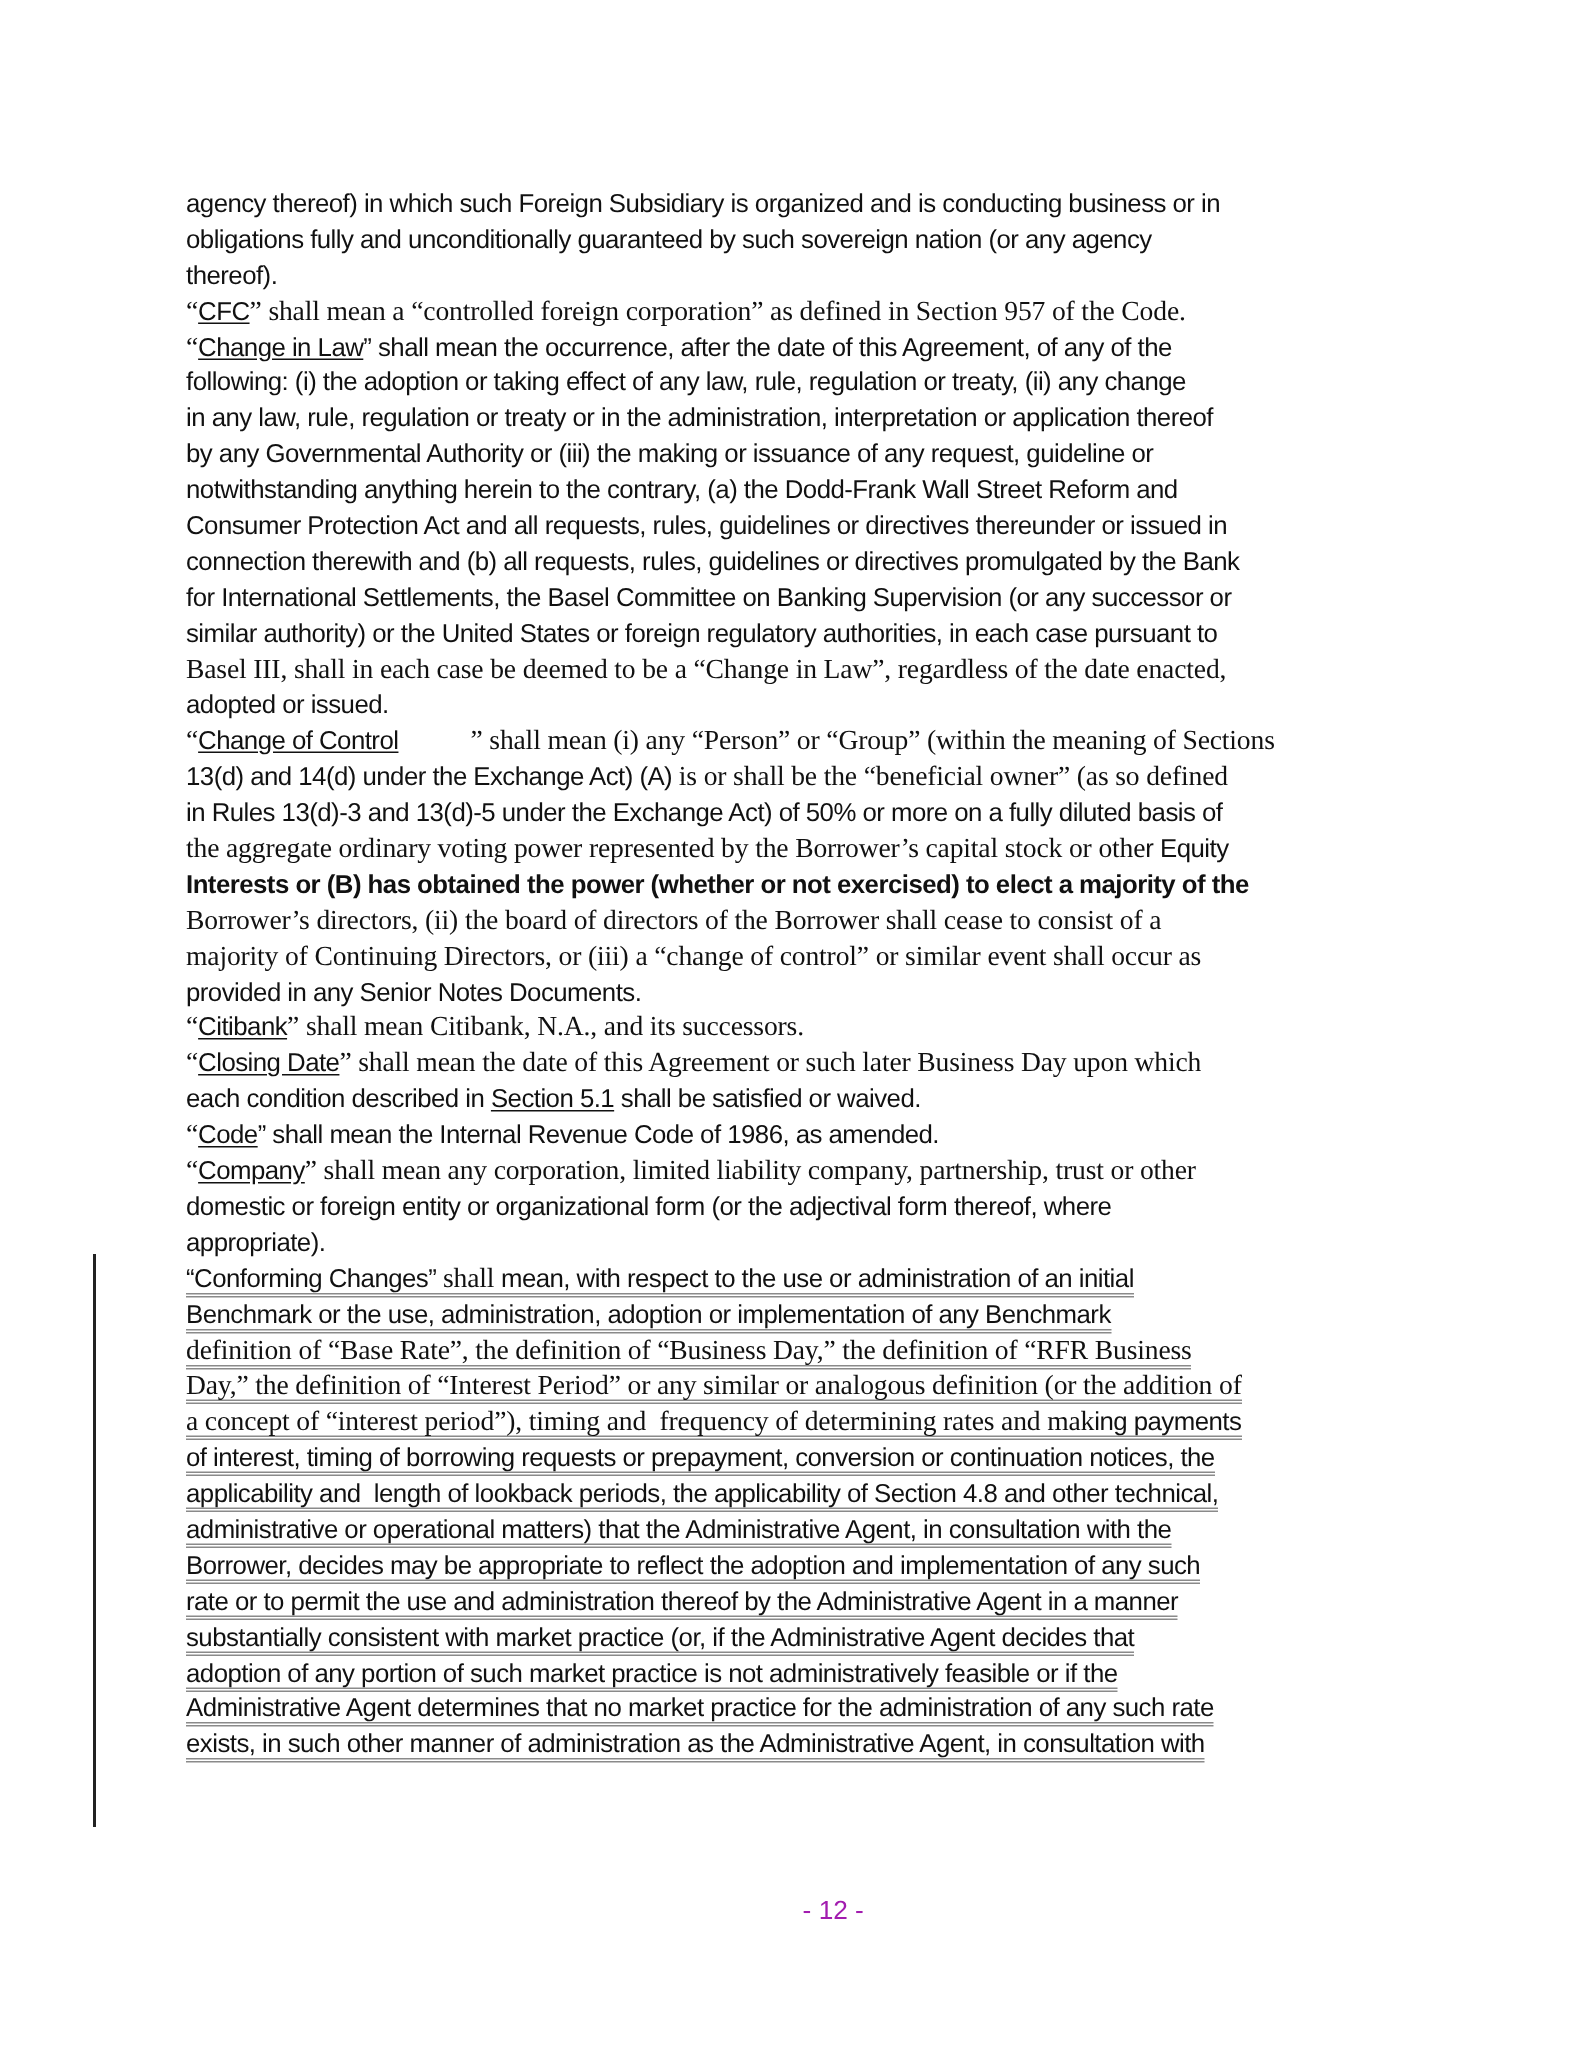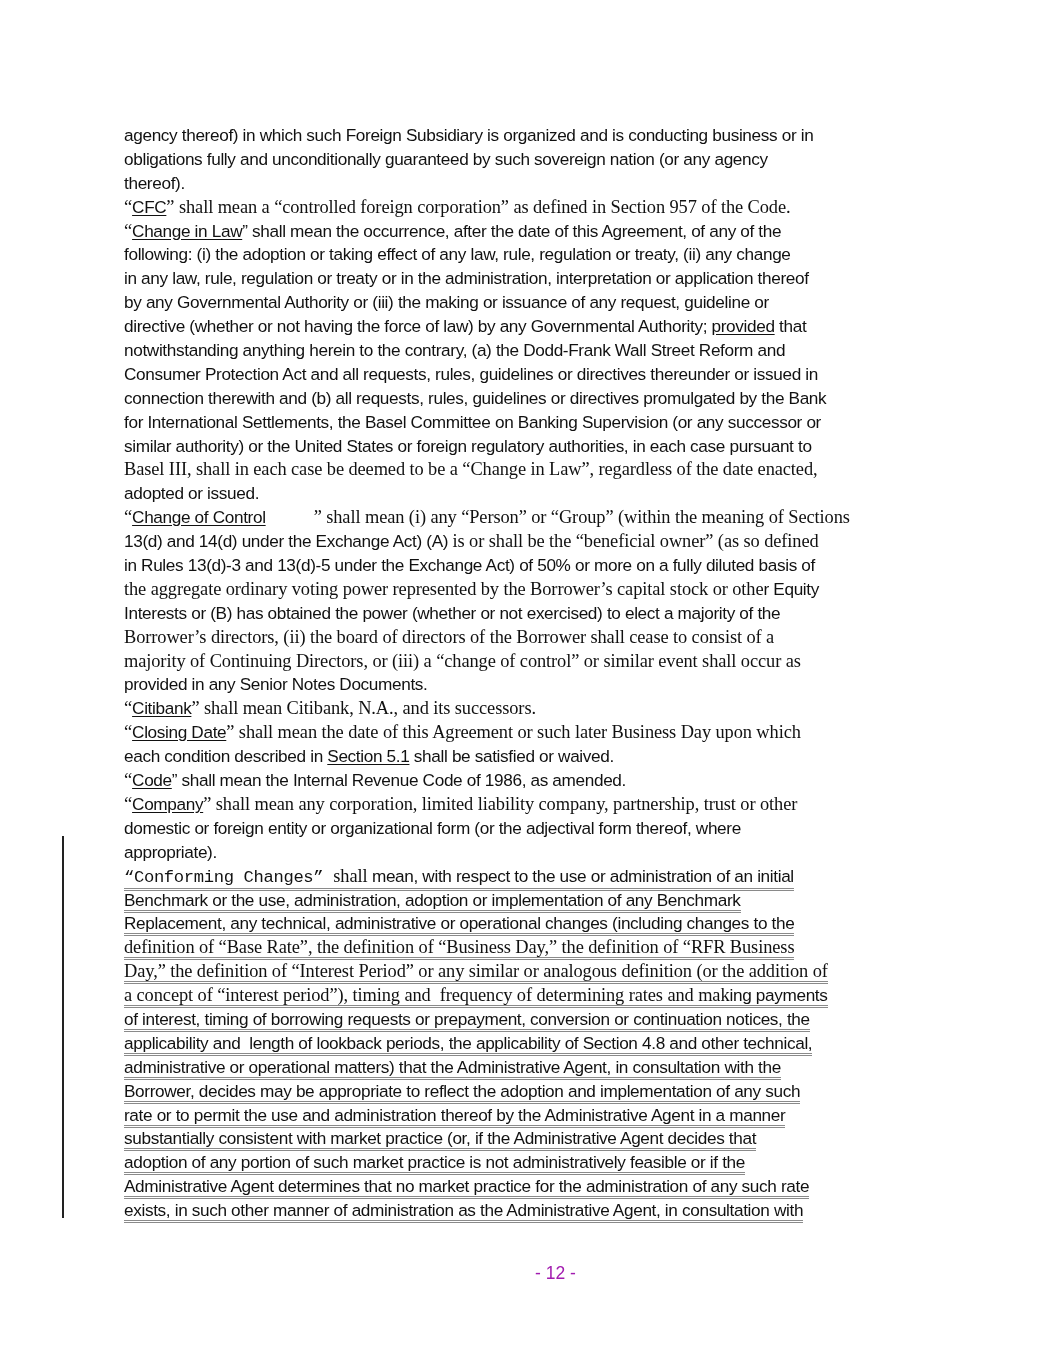--- a/index.html
+++ b/index.html
@@ -22,46 +22,44 @@
   <div class="change-bar"></div>
   <div class="body-text" id="body-text">
       <div class="line"><span><span class="seg-sans" style="white-space: pre;">agency thereof) in which such Foreign Subsidiary is organized and is conducting business or in</span></span></div>
       <div class="line"><span><span class="seg-sans" style="white-space: pre;">obligations fully and unconditionally guaranteed by such sovereign nation (or any agency</span></span></div>
       <div class="line"><span><span class="seg-sans" style="white-space: pre;">thereof).</span></span></div>
       <div class="line"><span><span class="seg-serif" style="white-space: pre;">“</span><span class="seg-sans u-line" style="white-space: pre;">CFC</span><span class="seg-serif" style="white-space: pre;">” shall mean a “controlled foreign corporation” as defined in Section 957 of the Code.</span></span></div>
       <div class="line"><span><span class="seg-serif" style="white-space: pre;">“</span><span class="seg-sans u-line" style="white-space: pre;">Change in Law</span><span class="seg-sans" style="white-space: pre;">” shall mean the occurrence, after the date of this Agreement, of any of the</span></span></div>
       <div class="line"><span><span class="seg-sans" style="white-space: pre;">following: (i) the adoption or taking effect of any law, rule, regulation or treaty, (ii) any change</span></span></div>
       <div class="line"><span><span class="seg-sans" style="white-space: pre;">in any law, rule, regulation or treaty or in the administration, interpretation or application thereof</span></span></div>
       <div class="line"><span><span class="seg-sans" style="white-space: pre;">by any Governmental Authority or (iii) the making or issuance of any request, guideline or</span></span></div>
-      <div class="line"><span><span class="seg-sans" style="white-space: pre;">directive (whether or not having the force of law) by any Governmental Authority; </span><span class="seg-sans u-line" style="white-space: pre;">provided</span><span class="seg-sans" style="white-space: pre;"> that</span></span></div>
       <div class="line"><span><span class="seg-sans" style="white-space: pre;">notwithstanding anything herein to the contrary, (a) the Dodd-Frank Wall Street Reform and</span></span></div>
       <div class="line"><span><span class="seg-sans" style="white-space: pre;">Consumer Protection Act and all requests, rules, guidelines or directives thereunder or issued in</span></span></div>
       <div class="line"><span><span class="seg-sans" style="white-space: pre; margin-top: 43px;">connection therewith and (b) all requests, rules, guidelines or directives promulgated by the Bank</span></span></div>
       <div class="line"><span><span class="seg-sans" style="white-space: pre;">for International Settlements, the Basel Committee on Banking Supervision (or any successor or</span></span></div>
       <div class="line"><span><span class="seg-sans" style="white-space: pre;">similar authority) or the United States or foreign regulatory authorities, in each case pursuant to</span></span></div>
       <div class="line"><span><span class="seg-serif" style="white-space: pre;">Basel III, shall in each case be deemed to be a “Change in Law”, regardless of the date enacted,</span></span></div>
       <div class="line"><span><span class="seg-sans" style="white-space: pre;">adopted or issued.</span></span></div>
       <div class="line"><span><span class="seg-serif" style="white-space: pre;">“</span><span class="seg-sans u-line" style="white-space: pre;">Change of Control</span><span class="seg-serif" style="white-space: pre; margin-left: 48px;">” shall mean (i) any “Person” or “Group” (within the meaning of Sections</span></span></div>
       <div class="line"><span><span class="seg-sans" style="white-space: pre;">13(d) and 14(d) under the Exchange Act) (A) </span><span class="seg-serif" style="white-space: pre;">is or shall be the “beneficial owner” (as so defined</span></span></div>
       <div class="line"><span><span class="seg-sans" style="white-space: pre;">in Rules 13(d)-3 and 13(d)-5 under the Exchange Act) of 50% or more on a fully diluted basis of</span></span></div>
       <div class="line"><span><span class="seg-serif" style="white-space: pre;">the aggregate ordinary voting power represented by the Borrower’s capital stock or othe</span><span class="seg-sans" style="white-space: pre;">r Equity</span></span></div>
-      <div class="line"><span><span class="seg-sans" style="white-space: pre;">Interests or (B) has obtained the power (whether or not exercised) to elect a majority of the</span></span></div>
+      <div class="line"><span><span class="seg-sans" style="white-space: pre; font-weight: bold;">Interests or (B) has obtained the power (whether or not exercised) to elect a majority of the</span></span></div>
       <div class="line"><span><span class="seg-serif" style="white-space: pre;">Borrower’s directors, (ii) the board of directors of the Borrower shall cease to consist of a</span></span></div>
       <div class="line"><span><span class="seg-serif" style="white-space: pre;">majority of Continuing Directors, or (iii) a “change of control” or similar event shall occur as</span></span></div>
       <div class="line"><span><span class="seg-sans" style="white-space: pre;">provided in any Senior Notes Documents.</span></span></div>
       <div class="line"><span><span class="seg-serif" style="white-space: pre;">“</span><span class="seg-sans u-line" style="white-space: pre;">Citibank</span><span class="seg-serif" style="white-space: pre;">” shall mean Citibank, N.A., and its successors.</span></span></div>
       <div class="line"><span><span class="seg-serif" style="white-space: pre;">“</span><span class="seg-sans u-line" style="white-space: pre;">Closing Date</span><span class="seg-serif" style="white-space: pre;">” shall mean the date of this Agreement or such later Business Day upon which</span></span></div>
       <div class="line"><span><span class="seg-sans" style="white-space: pre;">each condition described in </span><span class="seg-sans u-line" style="white-space: pre;">Section 5.1</span><span class="seg-sans" style="white-space: pre;"> shall be satisfied or waived.</span></span></div>
       <div class="line"><span><span class="seg-serif" style="white-space: pre;">“</span><span class="seg-sans u-line" style="white-space: pre;">Code</span><span class="seg-sans" style="white-space: pre;">” shall mean the Internal Revenue Code of 1986, as amended.</span></span></div>
       <div class="line"><span><span class="seg-serif" style="white-space: pre;">“</span><span class="seg-sans u-line" style="white-space: pre;">Company</span><span class="seg-serif" style="white-space: pre;">” shall mean any corporation, limited liability company, partnership, trust or other</span></span></div>
       <div class="line"><span><span class="seg-sans" style="white-space: pre;">domestic or foreign entity or organizational form (or the adjectival form thereof, where</span></span></div>
       <div class="line"><span><span class="seg-sans" style="white-space: pre;">appropriate).</span></span></div>
-      <div class="line"><span class="inserted"><span class="seg-sans" style="white-space: pre; font-family: Liberation Mono, monospace;">“Conforming Changes” </span><span class="seg-serif" style="white-space: pre;">shall</span><span class="seg-sans" style="white-space: pre;"> mean, with respect to the use or administration of an initial</span></span></div>
+      <div class="line"><span class="inserted"><span class="seg-sans" style="white-space: pre;">“Conforming Changes” </span><span class="seg-serif" style="white-space: pre;">shall</span><span class="seg-sans" style="white-space: pre;"> mean, with respect to the use or administration of an initial</span></span></div>
       <div class="line"><span class="inserted"><span class="seg-sans" style="white-space: pre;">Benchmark or the use, administration, adoption or implementation of any Benchmark</span></span></div>
-      <div class="line"><span class="inserted"><span class="seg-sans" style="white-space: pre;">Replacement, any technical, administrative or operational changes (including changes to the</span></span></div>
       <div class="line"><span class="inserted"><span class="seg-serif" style="white-space: pre;">definition of “Base Rate”, the definition of “Business Day,” the definition of “RFR Business</span></span></div>
       <div class="line"><span class="inserted"><span class="seg-serif" style="white-space: pre;">Day,” the definition of “Interest Period” or any similar or analogous definition (or the addition of</span></span></div>
       <div class="line"><span class="inserted"><span class="seg-serif" style="white-space: pre;">a concept of “interest period”), timing and  frequency of determining rates and mak</span><span class="seg-sans" style="white-space: pre;">ing payments</span></span></div>
       <div class="line"><span class="inserted"><span class="seg-sans" style="white-space: pre;">of interest, timing of borrowing requests or prepayment, conversion or continuation notices, the</span></span></div>
       <div class="line"><span class="inserted"><span class="seg-sans" style="white-space: pre;">applicability and  length of lookback periods, the applicability of Section 4.8 and other technical,</span></span></div>
       <div class="line"><span class="inserted"><span class="seg-sans" style="white-space: pre;">administrative or operational matters) that the Administrative Agent, in consultation with the</span></span></div>
       <div class="line"><span class="inserted"><span class="seg-sans" style="white-space: pre;">Borrower, decides may be appropriate to reflect the adoption and implementation of any such</span></span></div>
       <div class="line"><span class="inserted"><span class="seg-sans" style="white-space: pre;">rate or to permit the use and administration thereof by the Administrative Agent in a manner</span></span></div>
       <div class="line"><span class="inserted"><span class="seg-sans" style="white-space: pre;">substantially consistent with market practice (or, if the Administrative Agent decides that</span></span></div>
       <div class="line"><span class="inserted"><span class="seg-sans" style="white-space: pre;">adoption of any portion of such market practice is not administratively feasible or if the</span></span></div>

